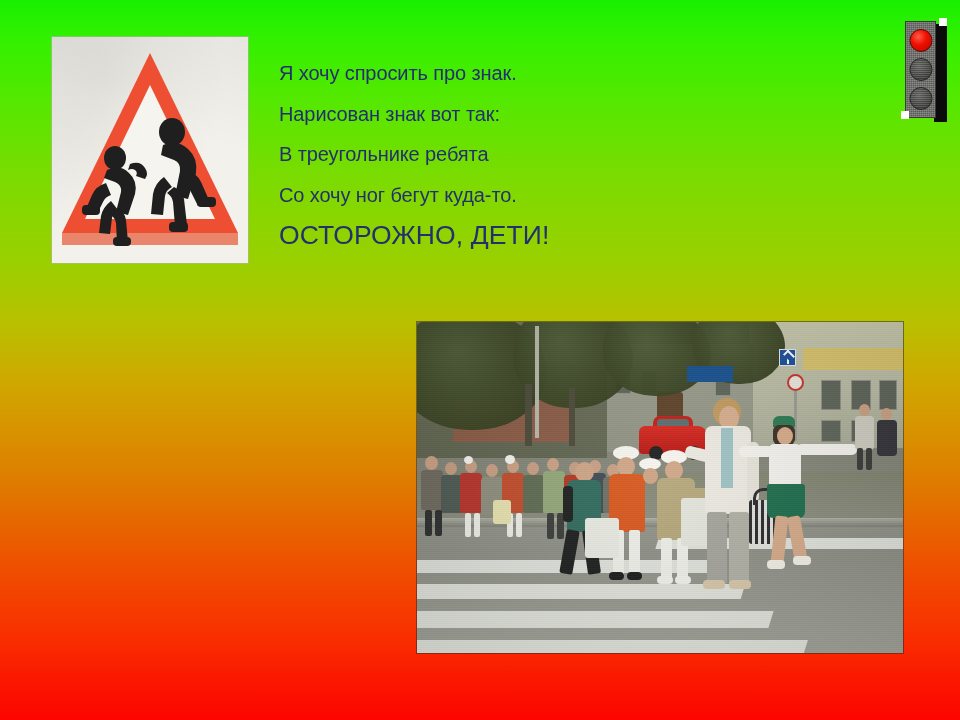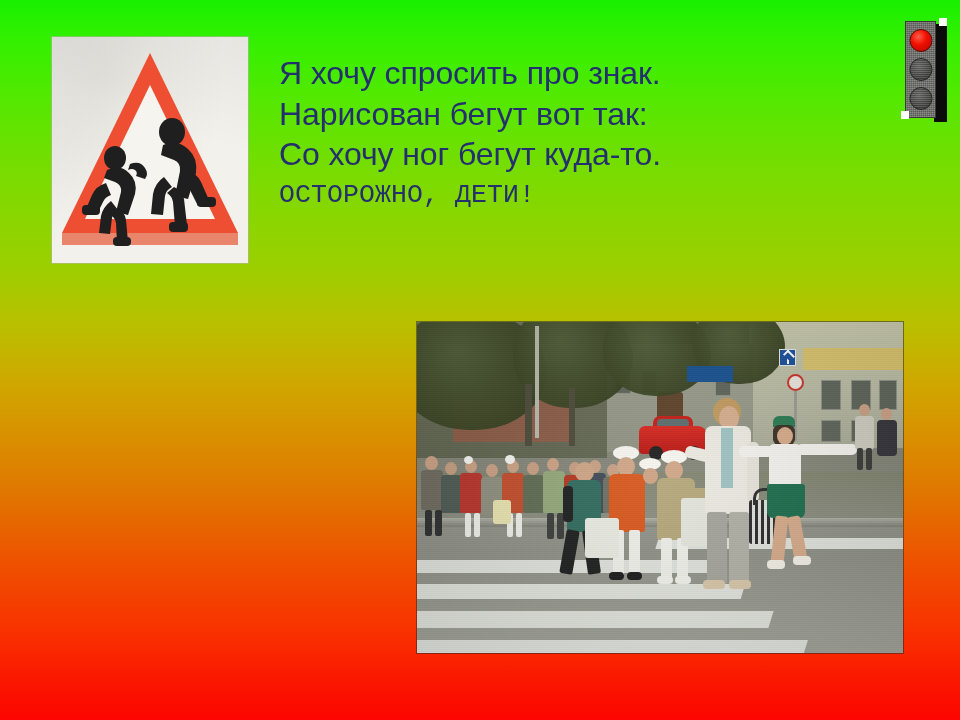--- a/index.html
+++ b/index.html
@@ -61,30 +61,29 @@
 
   
   #poem-block {
     position: absolute;
     left: 279px;
     top: 53px;
     width: 470px;
   }
   .poem-line {
     color: #24306e;
-    font-size: 32px;
+    font-size: 20px;
     line-height: 40.5px;
     white-space: pre;
     letter-spacing: -0.1px;
     font-weight: 400;
   }
   .poem-line.caps {
     font-size: 26.5px;
     letter-spacing: 0.1px;
-    font-family: Liberation Mono, monospace;
   }
 
   
   #traffic-light {
     position: absolute;
     left: 901px;
     top: 18px;
     width: 50px;
     height: 104px;
   }
@@ -292,21 +291,22 @@
         <rect x="61" y="200" width="18" height="9" rx="4"></rect>
         <path d="M59 164 q-8 6 -10 15 l-2 17 l11 1 l2 -16 q1 -5 6 -8 z"></path>
 
         <path d="M78 127 q10 -4 15 4 q4 6 0 11 l-9 -3 q2 -4 -1 -6 q-3 -2 -7 0 z"></path>
       </g>
     </svg>
   </div>
 
   <div id="poem-block">
     <div class="poem-line">Я хочу спросить про знак.</div>
-    <div class="poem-line">Нарисован бегут вот так:</div>
+    <div class="poem-line">Нарисован знак вот так:</div>
+    <div class="poem-line">В треугольнике ребята</div>
     <div class="poem-line">Со хочу ног бегут куда-то.</div>
     <div class="poem-line caps">ОСТОРОЖНО, ДЕТИ!</div>
   </div>
 
   <div id="traffic-light">
     <div class="tl-shadow"></div>
     <div class="tl-body">
       <div class="lamp lamp-red"></div>
       <div class="lamp lamp-off lamp-yellow"></div>
       <div class="lamp lamp-off lamp-green"></div>

